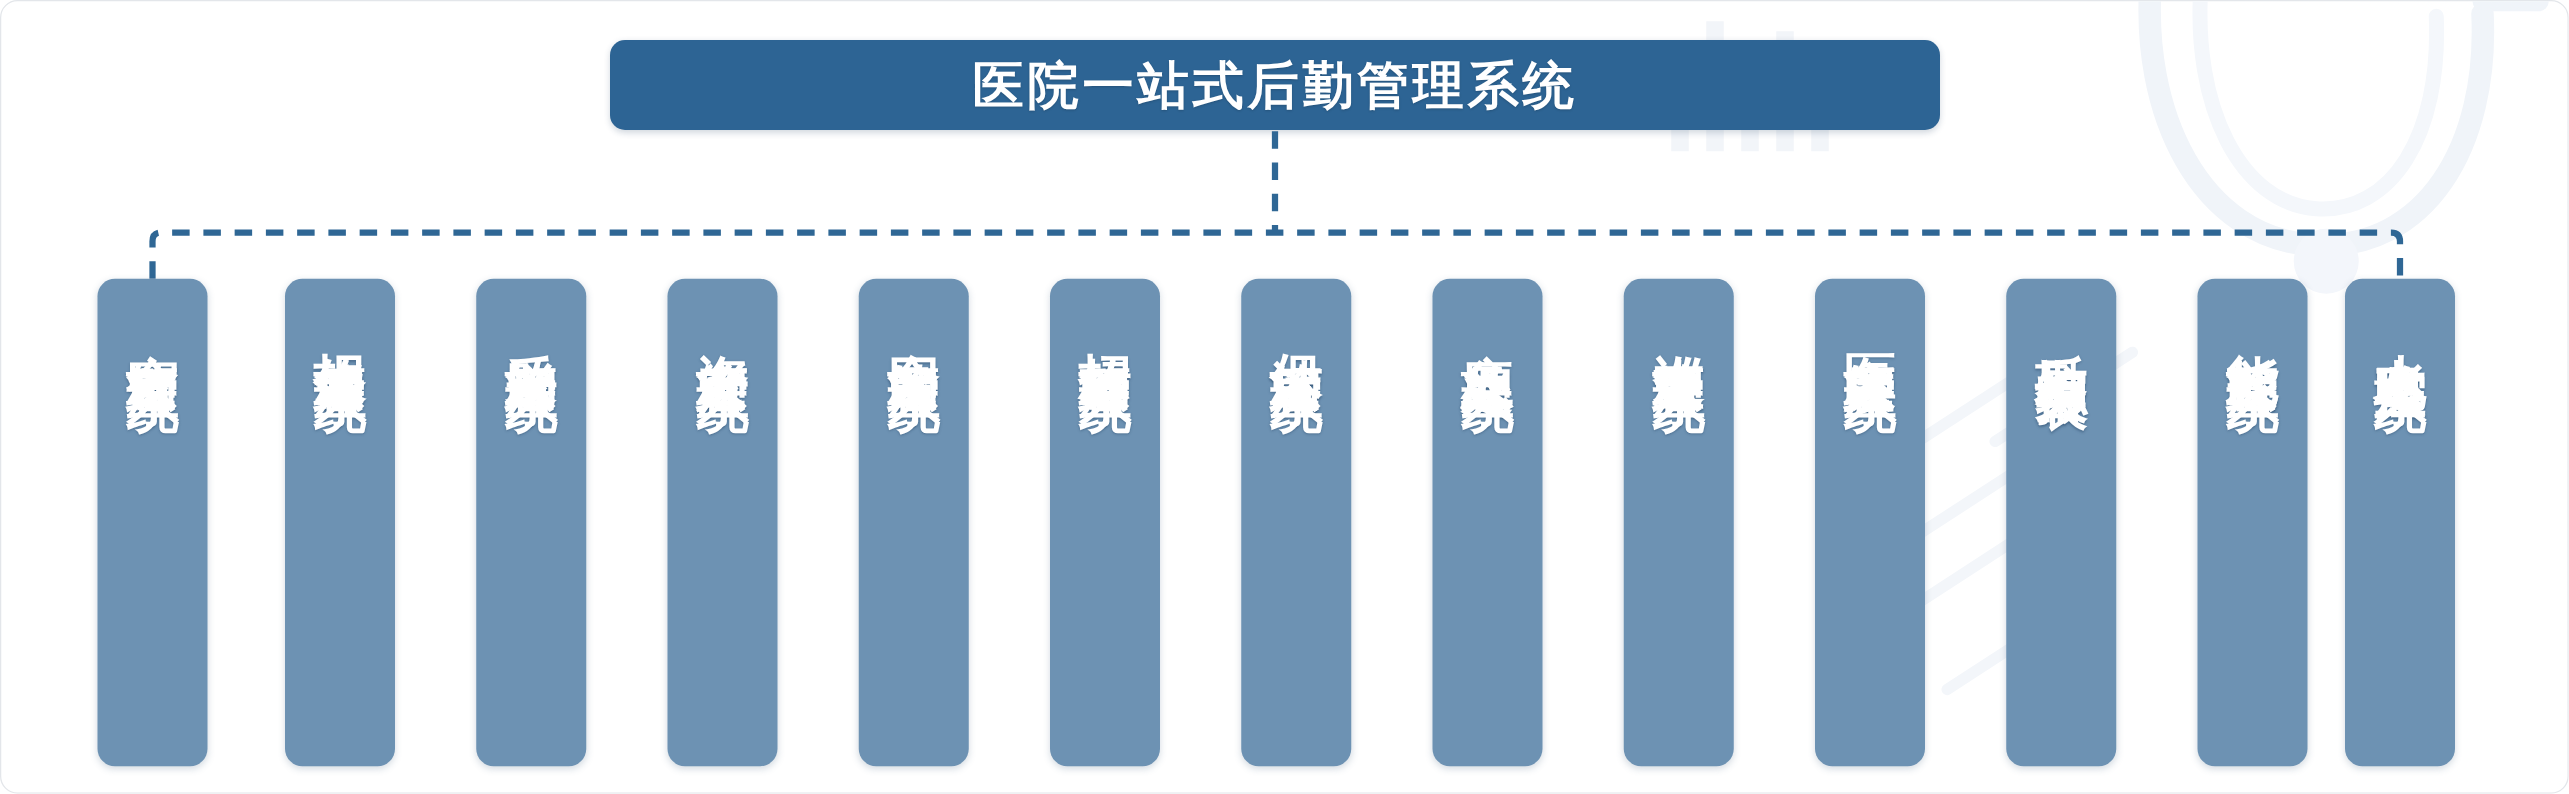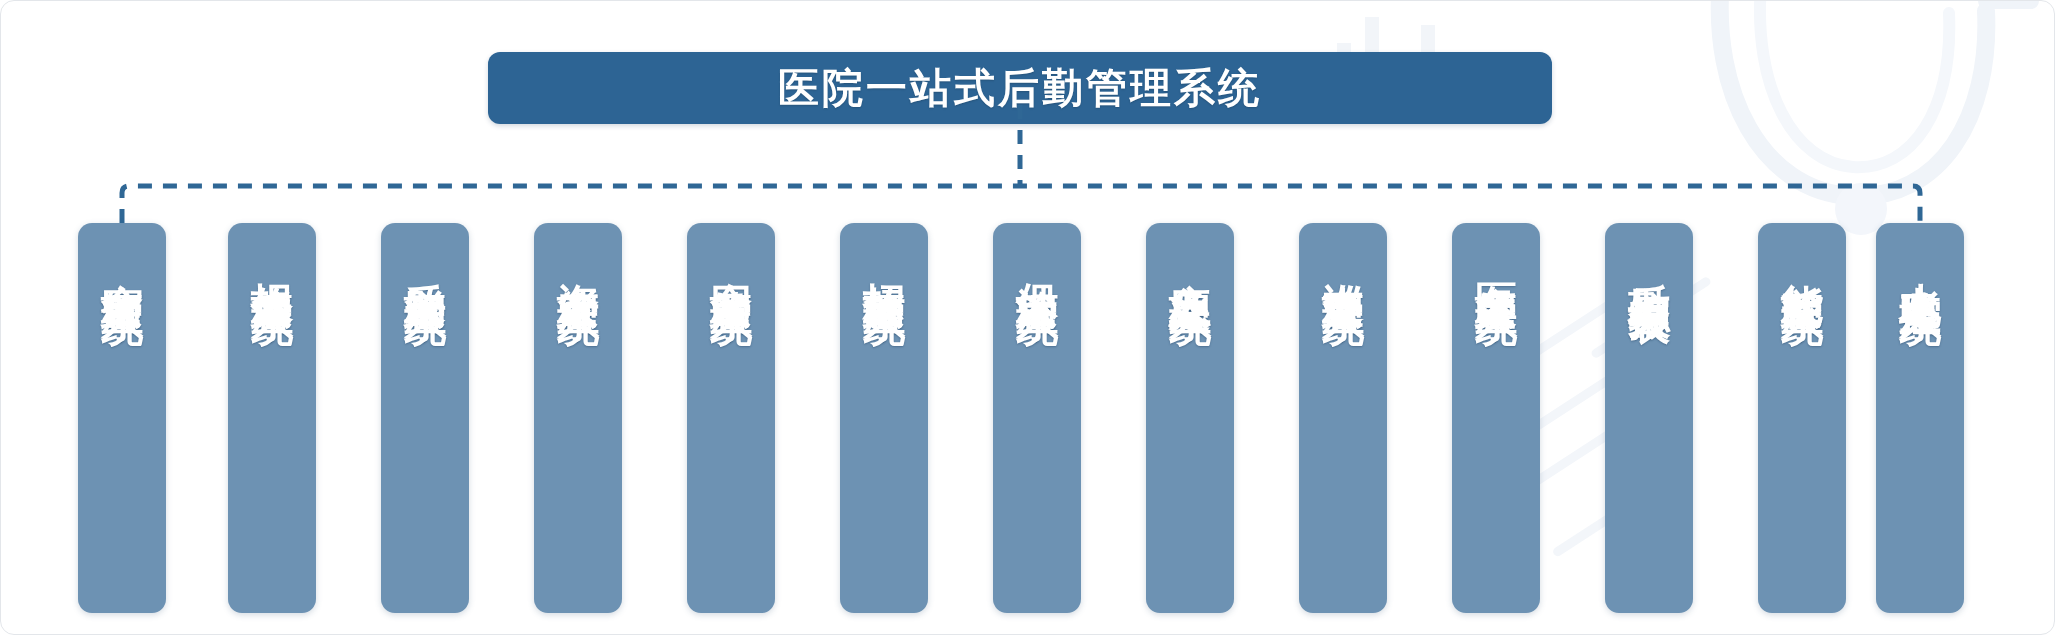--- a/index.html
+++ b/index.html
@@ -87,21 +87,20 @@
     left: 487px;
     top: 31px;
     width: 1064px;
     height: 72px;
     background: #2d6494;
     border-radius: 12px;
     display: flex;
     align-items: center;
     justify-content: center;
     box-shadow: 0 2px 5px rgba(30,60,95,0.20);
-    margin-top: 20px;
   }
   .root-title {
     color: #ffffff;
     font-size: 41px;
     font-weight: bold;
     letter-spacing: 3px;
     text-shadow: 0 1px 2px rgba(0,0,0,0.18);
     white-space: nowrap;
   }
 

